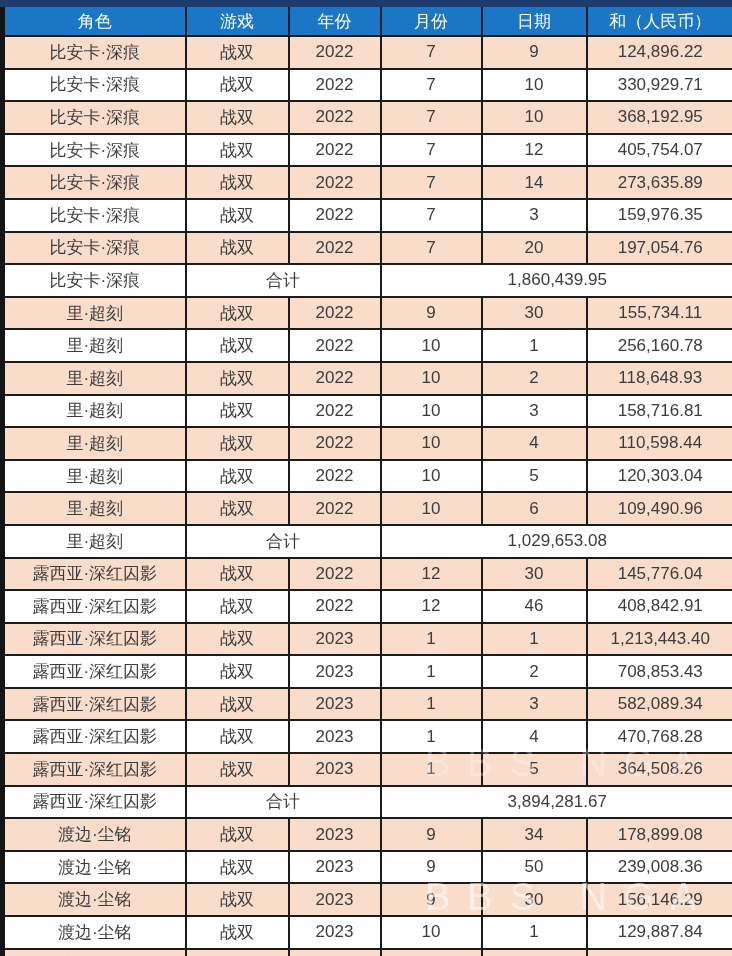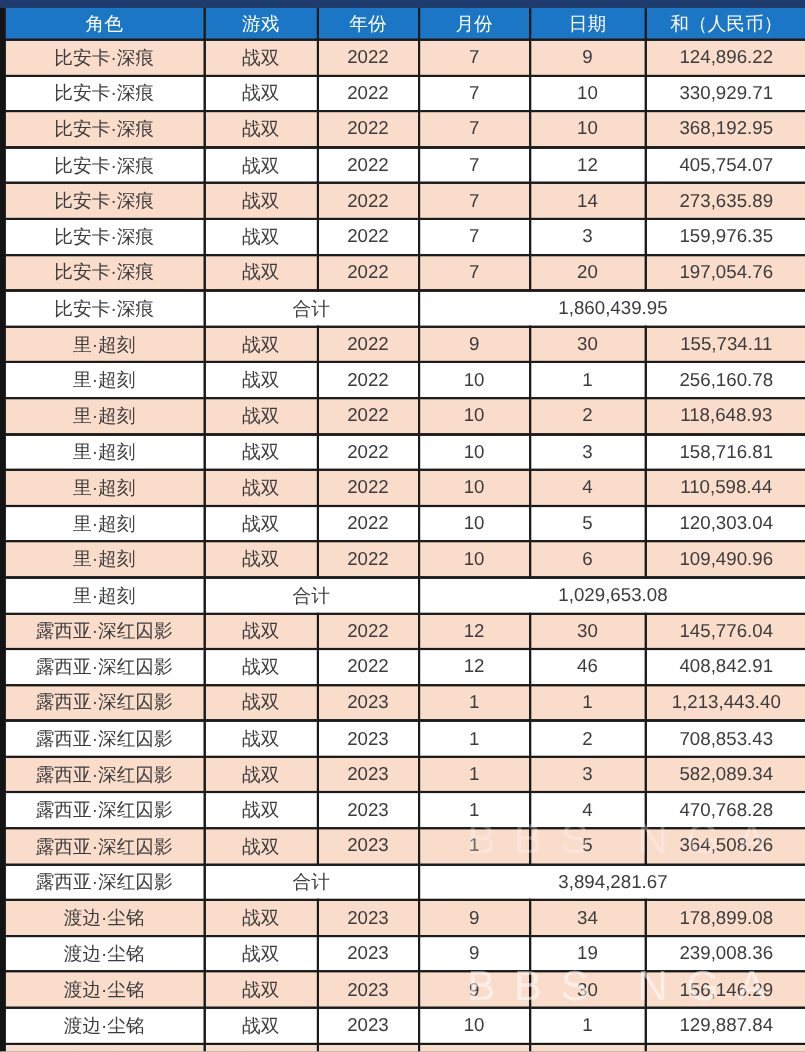--- a/index.html
+++ b/index.html
@@ -290,21 +290,21 @@
           <td>2023</td>
           <td>9</td>
           <td>34</td>
           <td>178,899.08</td>
         </tr>
         <tr class="">
           <td>渡边·尘铭</td>
           <td>战双</td>
           <td>2023</td>
           <td>9</td>
-          <td>19</td>
+          <td>50</td>
           <td>239,008.36</td>
         </tr>
         <tr class="stripe">
           <td>渡边·尘铭</td>
           <td>战双</td>
           <td>2023</td>
           <td>9</td>
           <td>30</td>
           <td>156,146.29</td>
         </tr>

